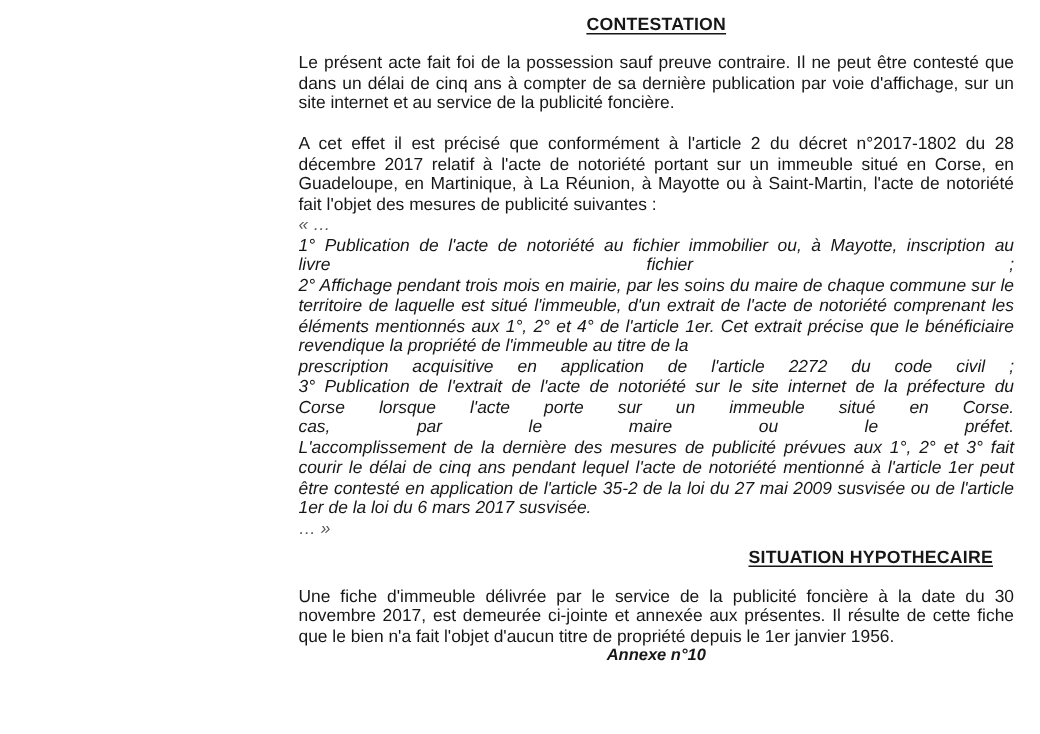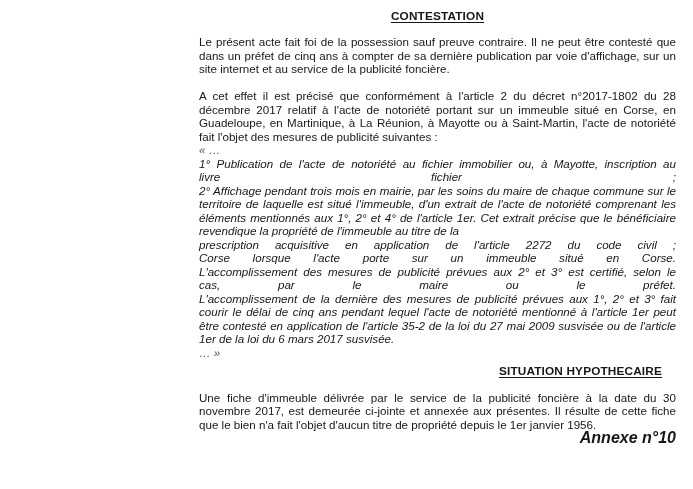--- a/index.html
+++ b/index.html
@@ -87,53 +87,53 @@
   }
   .q-open, .q-close {
     display: block;
     font-style: italic;
     font-size: 11.6px;
     line-height: 13.5px;
     color: #555;
   }
 
   .annexe {
-    font-size: 16px;
+    font-size: 11px;
     line-height: 13.5px;
     font-style: italic;
     font-weight: bold;
     margin: 0;
-    text-align: right;
+    text-align: center;
   }
 
   .gap-sm { height: 6px; }
 </style>
 </head>
 <body>
 
 <div id="page">
   <div class="doc-body">
 
     <div class="section-heading" id="heading-contestation">
       <span class="ul">CONTESTATION</span>
     </div>
 
-    <p class="para first">Le présent acte fait foi de la possession sauf preuve contraire. Il ne peut être contesté que dans un préfet de cinq ans à compter de sa dernière publication par voie d'affichage, sur un site internet et au service de la publicité foncière.</p>
+    <p class="para first">Le présent acte fait foi de la possession sauf preuve contraire. Il ne peut être contesté que dans un délai de cinq ans à compter de sa dernière publication par voie d'affichage, sur un site internet et au service de la publicité foncière.</p>
 
     <p class="para spaced">A cet effet il est précisé que conformément à l'article 2 du décret n°2017-1802 du 28 décembre 2017 relatif à l'acte de notoriété portant sur un immeuble situé en Corse, en Guadeloupe, en Martinique, à La Réunion, à Mayotte ou à Saint-Martin, l'acte de notoriété fait l'objet des mesures de publicité suivantes :</p>
 
     <div class="quote-block">
       <span class="q-open">« …</span>
 
       <span class="q-line stretch">1° Publication de l'acte de notoriété au fichier immobilier ou, à Mayotte, inscription au</span>
       <span class="q-line stretch">livre fichier ;</span>
       <span class="q-line">2° Affichage pendant trois mois en mairie, par les soins du maire de chaque commune sur le territoire de laquelle est situé l'immeuble, d'un extrait de l'acte de notoriété comprenant les éléments mentionnés aux 1°, 2° et 4° de l'article 1er. Cet extrait précise que le bénéficiaire revendique la propriété de l'immeuble au titre de la</span>
       <span class="q-line stretch">prescription acquisitive en application de l'article 2272 du code civil ;</span>
+      <span class="q-line stretch">3° Publication de l'extrait de l'acte de notoriété sur le site internet de la préfecture du</span>
       <span class="q-line stretch">Corse lorsque l'acte porte sur un immeuble situé en Corse.</span>
-      <span class="q-line stretch">L'accomplissement des mesures de publicité prévues aux 2° et 3° est certifié, selon le</span>
       <span class="q-line stretch">cas, par le maire ou le préfet.</span>
       <span class="q-line">L'accomplissement de la dernière des mesures de publicité prévues aux 1°, 2° et 3° fait courir le délai de cinq ans pendant lequel l'acte de notoriété mentionné à l'article 1er peut être contesté en application de l'article 35-2 de la loi du 27 mai 2009 susvisée ou de l'article 1er de la loi du 6 mars 2017 susvisée.</span>
 
       <span class="q-close">… »</span>
     </div>
 
     <div class="gap-sm"></div>
 
     <div class="section-heading" id="heading-situation">
       <span class="ul">SITUATION HYPOTHECAIRE</span>

